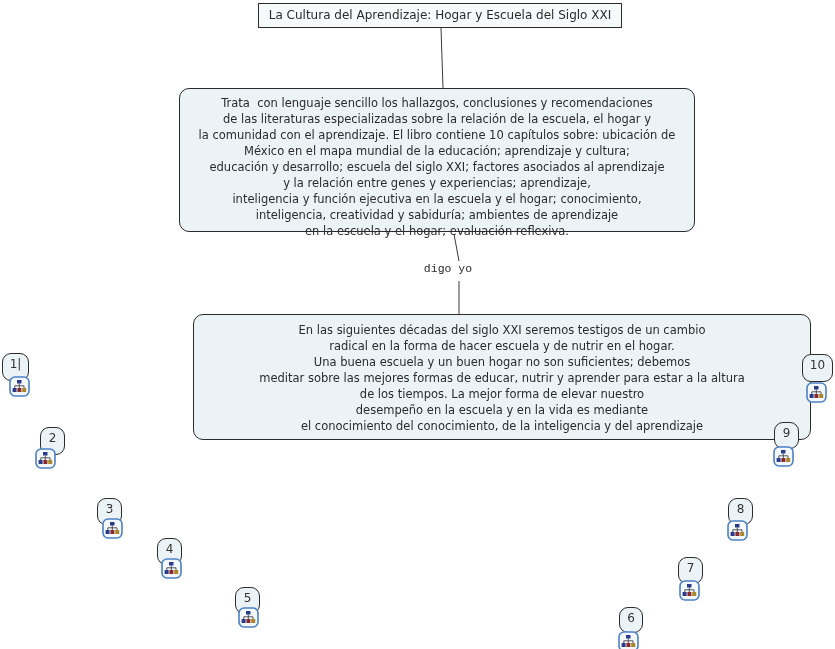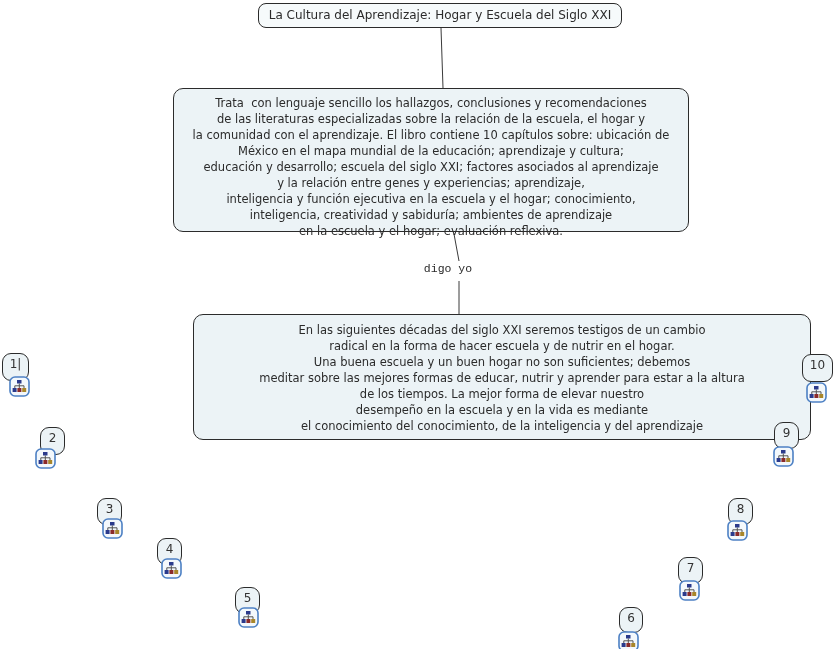--- a/index.html
+++ b/index.html
@@ -17,26 +17,26 @@
     box-sizing:border-box;
     background:#ecf3f6;
     border:1px solid #2b2b2b;
     border-radius:10px;
     z-index:2;
     text-align:center;
   }
   .title-node{
     left:258px;top:3px;width:364px;height:25px;
     background:#f6fafb;
-    border-radius:8px;
+    border-radius:0;
     font-size:12px;line-height:23px;
     white-space:nowrap;
   }
   .desc-node{
-    left:173px;top:88px;width:516px;height:144px;
+    left:179px;top:88px;width:516px;height:144px;
     font-size:11.5px;line-height:16px;
     padding-top:6px;
     white-space:pre-wrap;
   }
   .stmt-node{
     left:193px;top:314px;width:618px;height:126px;
     font-size:11.5px;line-height:16px;
     padding-top:7px;
     white-space:pre-wrap;
   }

